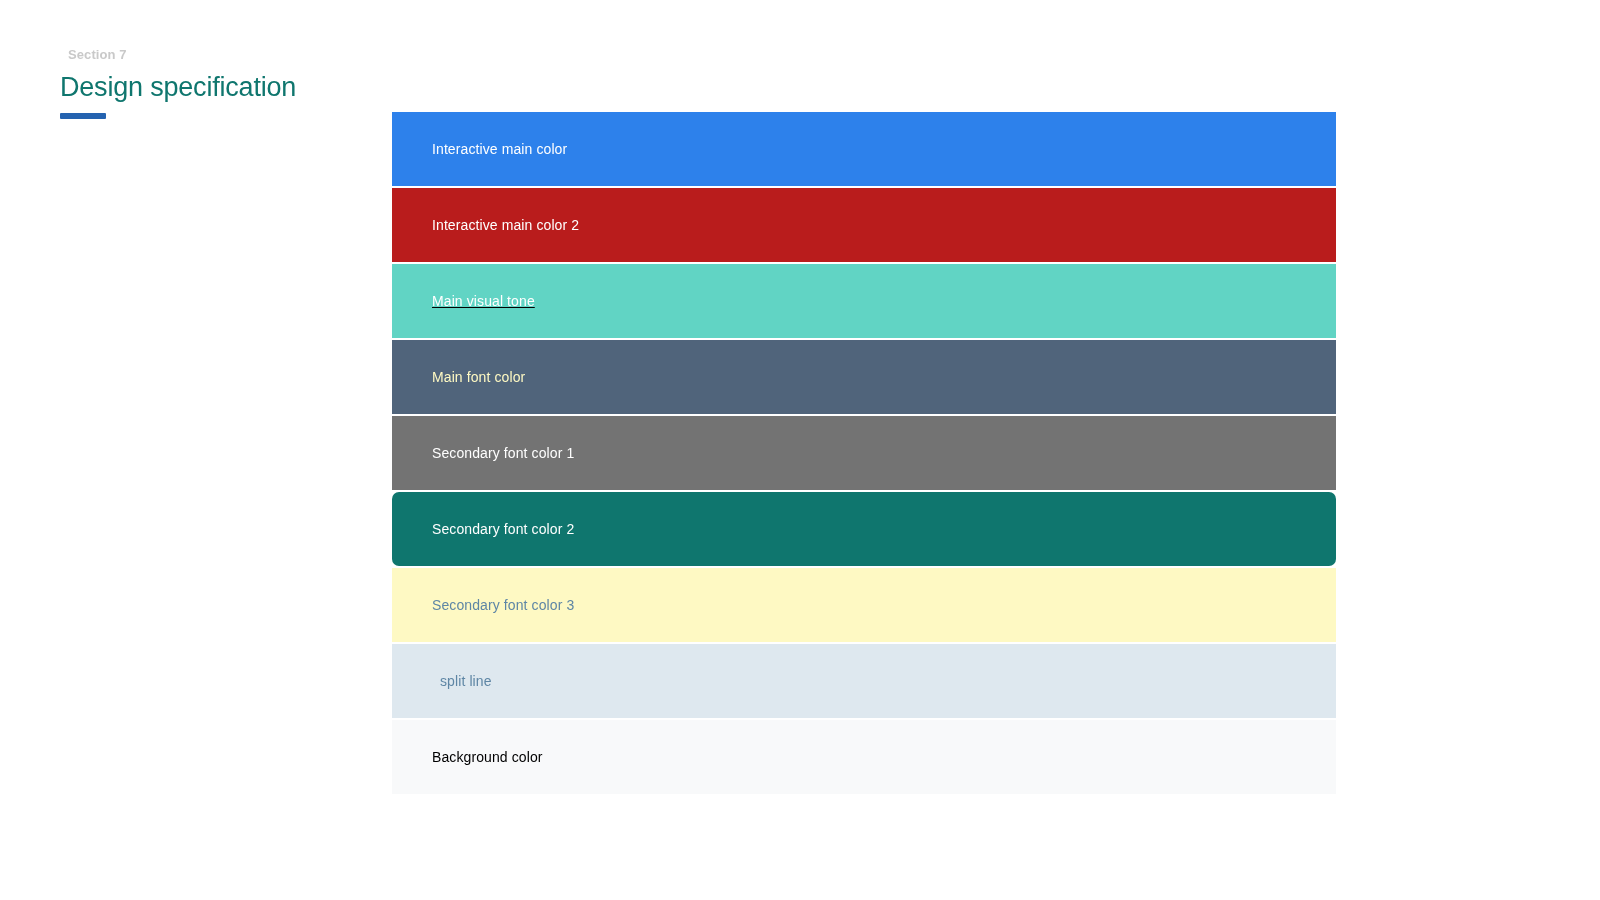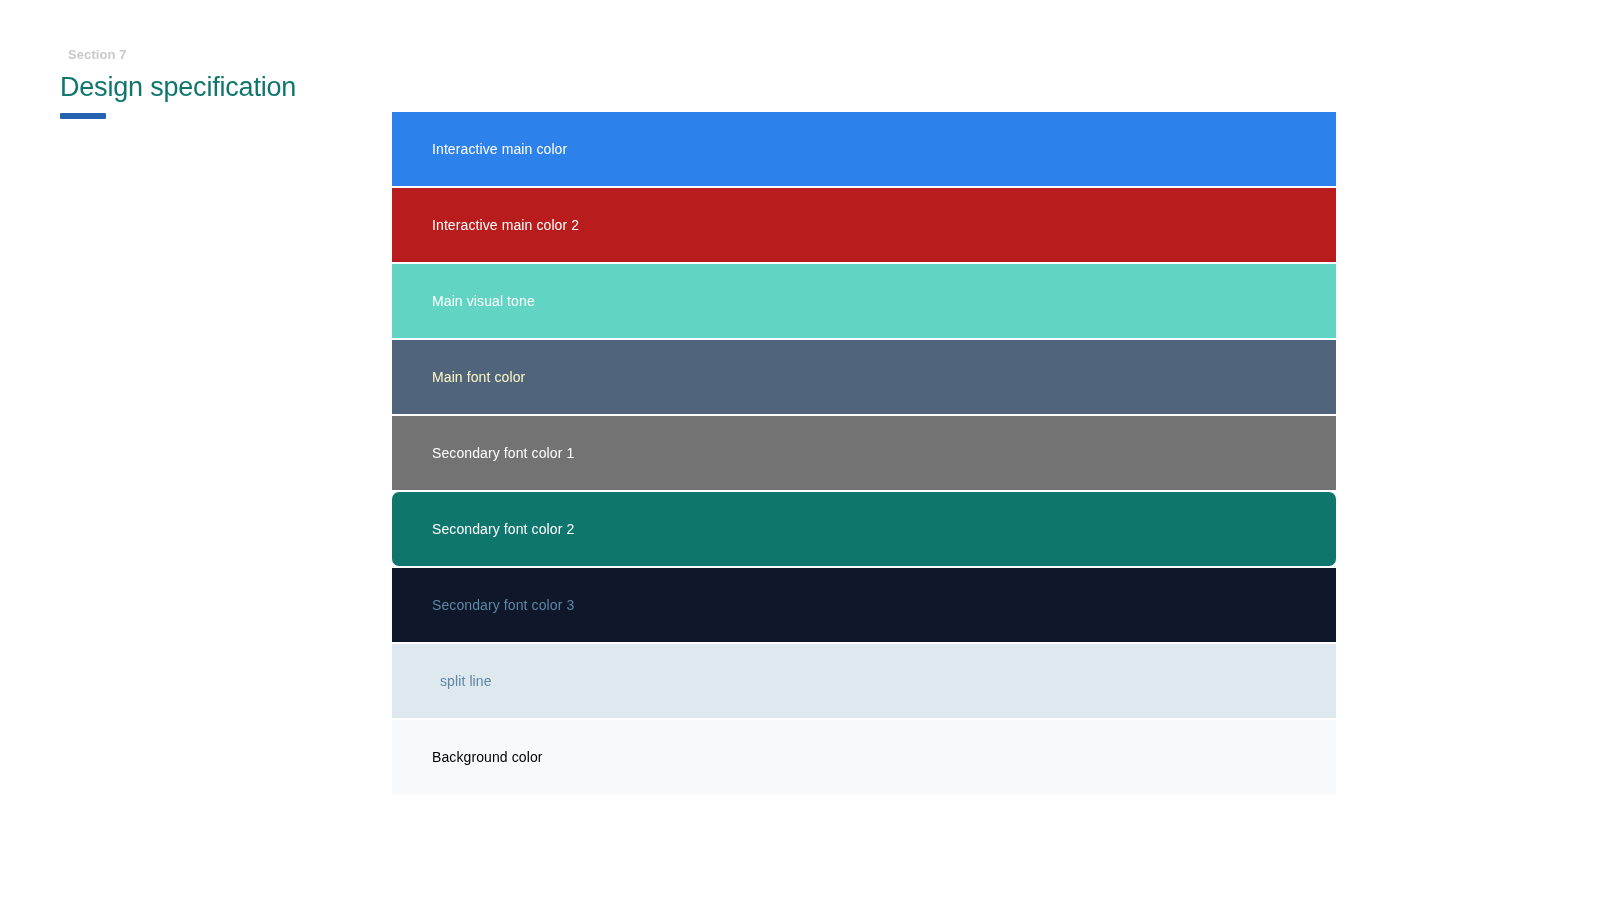--- a/index.html
+++ b/index.html
@@ -87,33 +87,33 @@
   <div class="title-rule"></div>
 </div>
 
 <div class="swatch-stack">
     <div class="swatch-row" style="background: rgb(45, 129, 235);">
       <span class="swatch-label" style="color: rgb(255, 255, 255);">Interactive main color</span>
     </div>
     <div class="swatch-row" style="background: #b91c1c;">
       <span class="swatch-label" style="color: rgb(255, 255, 255);">Interactive main color 2</span>
     </div>
-    <div class="swatch-row" style="background: rgb(97, 212, 196);">
+    <div class="swatch-row" style="background: rgb(97, 212, 196); text-decoration: underline;">
       <span class="swatch-label" style="color: rgb(255, 255, 255);">Main visual tone</span>
     </div>
     <div class="swatch-row" style="background: rgb(80, 100, 123);">
       <span class="swatch-label" style="color: #fef9c3;">Main font color</span>
     </div>
     <div class="swatch-row" style="background: #737373;">
       <span class="swatch-label" style="color: rgb(255, 255, 255);">Secondary font color 1</span>
     </div>
     <div class="swatch-row" style="background: #0f766e; border-radius: 7px;">
       <span class="swatch-label" style="color: rgb(255, 255, 255);">Secondary font color 2</span>
     </div>
-    <div class="swatch-row" style="background: #0f172a;">
+    <div class="swatch-row" style="background: #fef9c3;">
       <span class="swatch-label" style="color: rgb(94, 134, 165);">Secondary font color 3</span>
     </div>
     <div class="swatch-row" style="background: rgb(222, 232, 239);">
       <span class="swatch-label" style="color: rgb(94, 134, 165); padding-left: 48px;">split line</span>
     </div>
     <div class="swatch-row" style="background: rgb(248, 249, 250);">
       <span class="swatch-label" style="color: #000000;">Background color</span>
     </div>
   </div>
 

